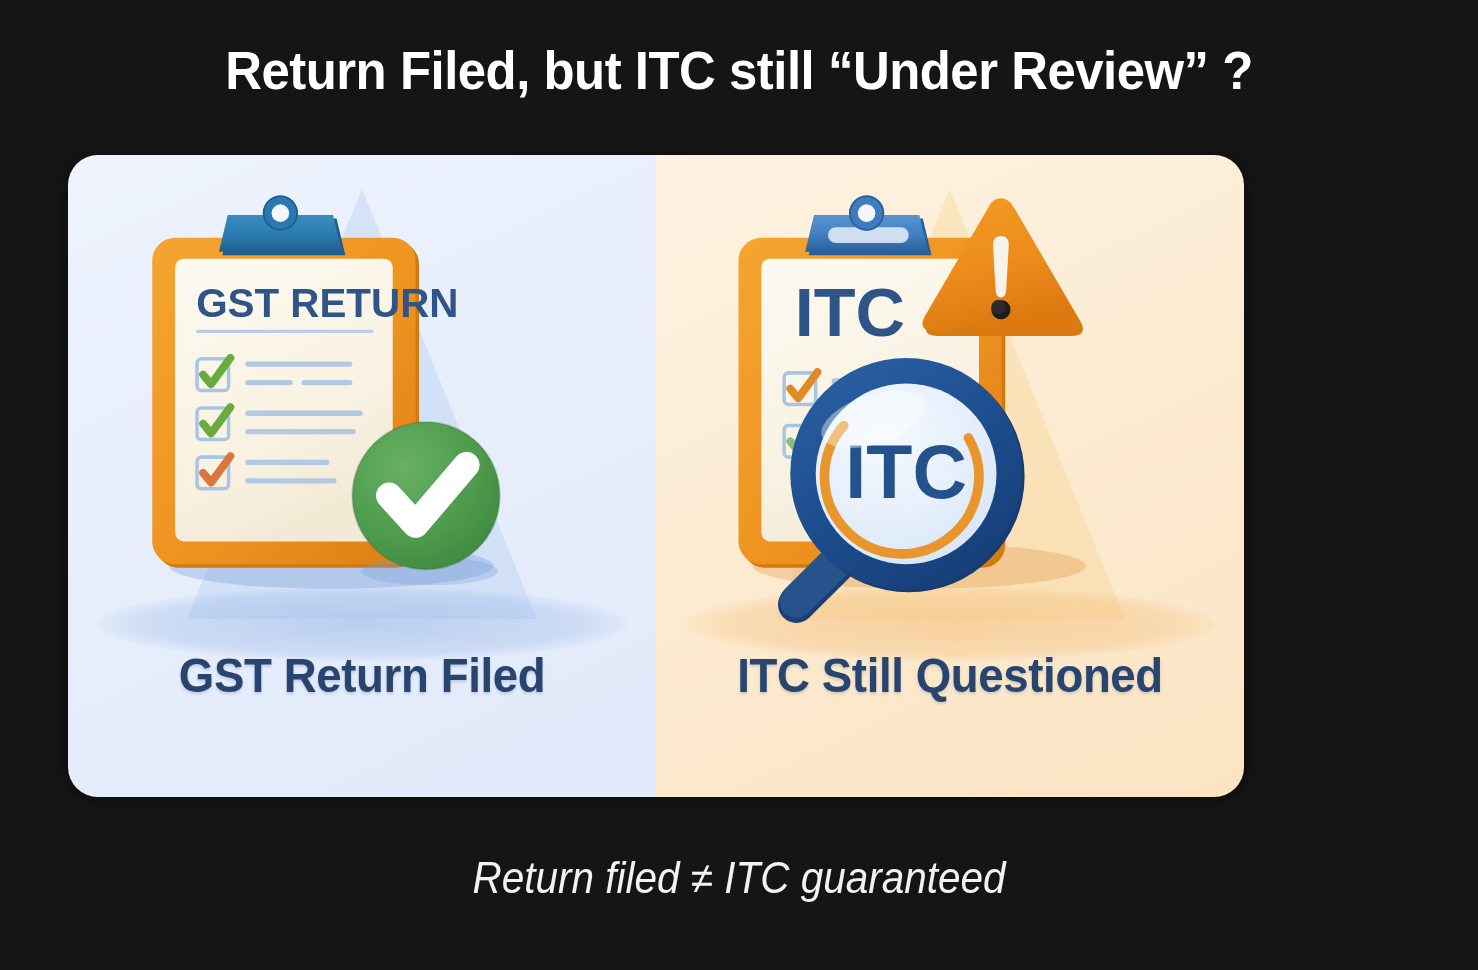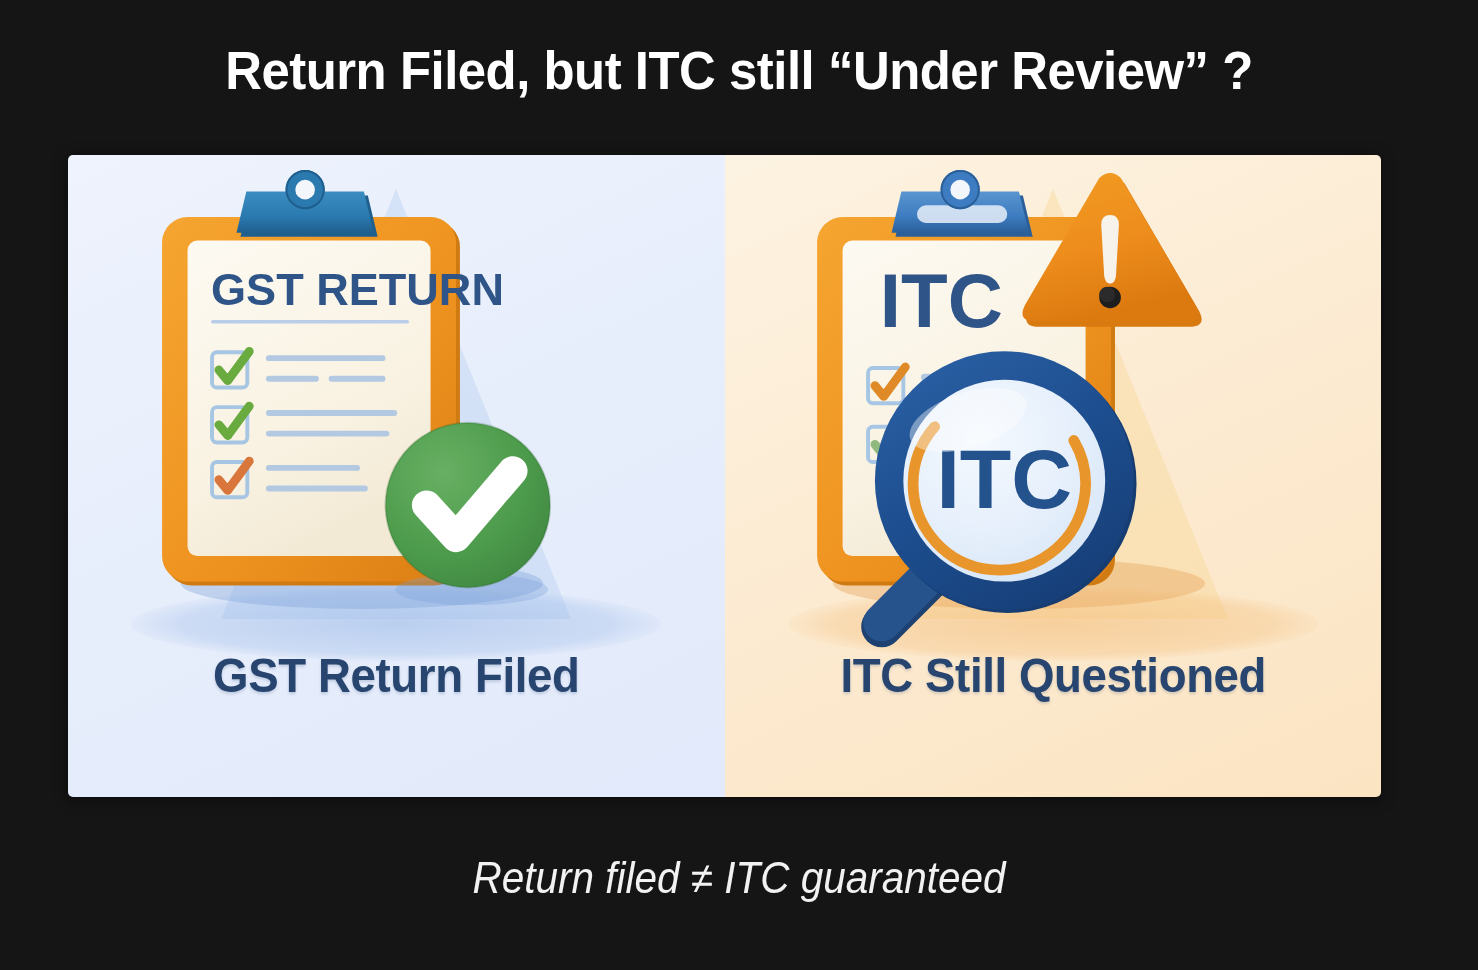--- a/index.html
+++ b/index.html
@@ -53,23 +53,23 @@
     letter-spacing: 0px;
     transform: scaleX(0.92);
     white-space: nowrap;
   }
 
   
   .card {
     position: absolute;
     left: 68px;
     top: 155px;
-    width: 1313px;
+    width: 1176px;
     height: 642px;
-    border-radius: 5px;
+    border-radius: 30px;
     overflow: hidden;
     display: flex;
     box-shadow: 0 2px 14px rgba(0,0,0,0.5);
   }
 
   .panel {
     position: relative;
     width: 50%;
     height: 100%;
     overflow: hidden;

